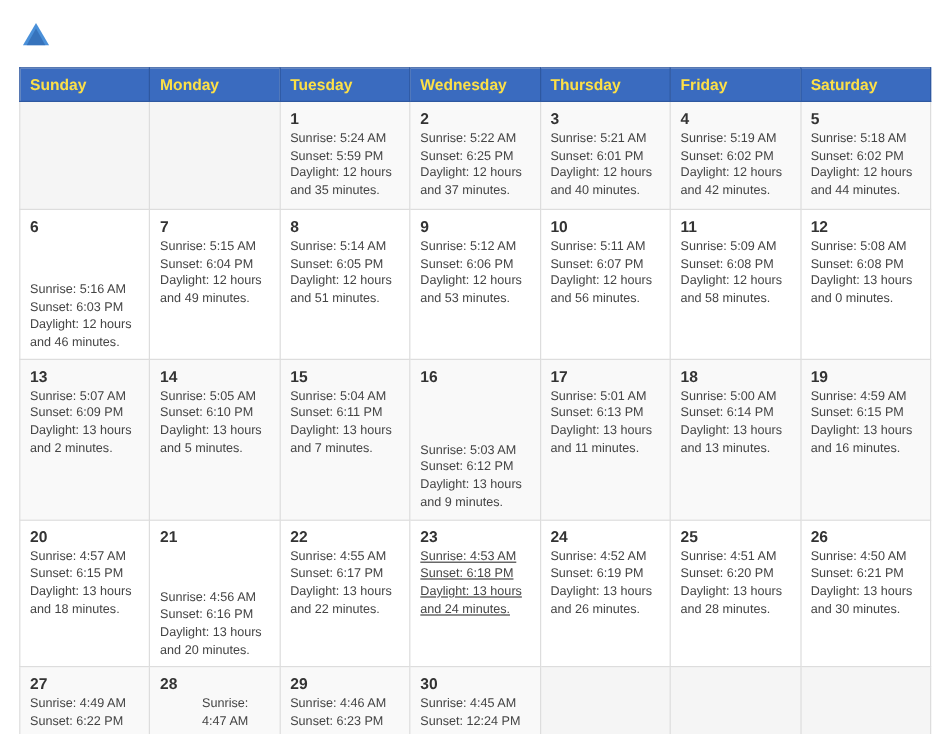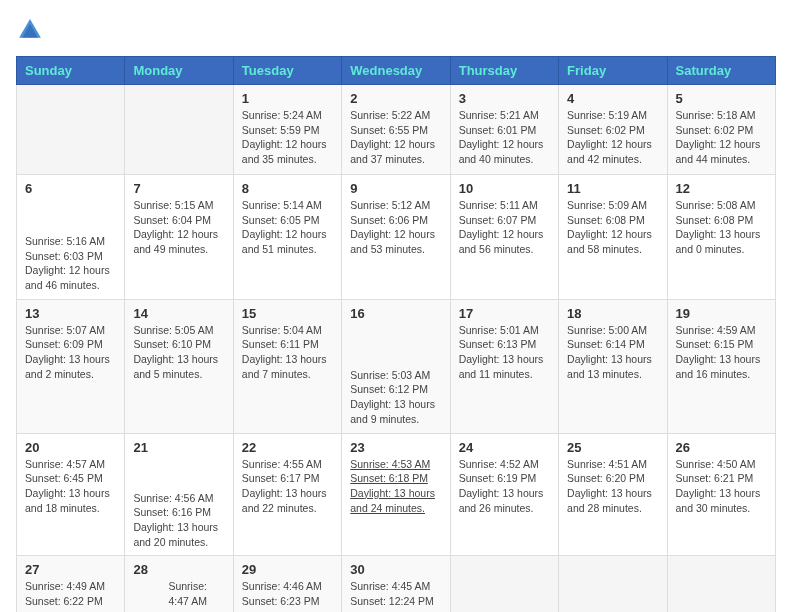--- a/index.html
+++ b/index.html
@@ -47,21 +47,21 @@
       font-size: 15px;
       color: #555;
     }
     .calendar {
       width: 100%;
       border-collapse: collapse;
       border: 1px solid #ccc;
     }
     .calendar thead tr th {
       background-color: #3a6bbf;
-      color: #5eead4;
+      color: #fde047;
       text-align: left;
       padding: 6px 8px;
       font-size: 13px;
       font-weight: bold;
       border: 1px solid #2e58a0;
       margin-left: 32px;
     }
     .calendar tbody tr td {
       vertical-align: top;
       padding: 6px 8px;
@@ -129,21 +129,21 @@
         <td>
           <span class="day-number">1</span>
           <div class="day-detail" style="white-space: pre-line;">Sunrise: 5:24 AM
 Sunset: 5:59 PM
 Daylight: 12 hours
 and 35 minutes.</div>
         </td>
         <td>
           <span class="day-number">2</span>
           <div class="day-detail" style="white-space: pre-line;">Sunrise: 5:22 AM
-Sunset: 6:55 PM
+Sunset: 6:25 PM
 Daylight: 12 hours
 and 37 minutes.</div>
         </td>
         <td>
           <span class="day-number">3</span>
           <div class="day-detail" style="white-space: pre-line;">Sunrise: 5:21 AM
 Sunset: 6:01 PM
 Daylight: 12 hours
 and 40 minutes.</div>
         </td>
@@ -261,21 +261,21 @@
           <div class="day-detail" style="white-space: pre-line;">Sunrise: 4:59 AM
 Sunset: 6:15 PM
 Daylight: 13 hours
 and 16 minutes.</div>
         </td>
       </tr>
       <tr>
         <td>
           <span class="day-number">20</span>
           <div class="day-detail" style="white-space: pre-line;">Sunrise: 4:57 AM
-Sunset: 6:45 PM
+Sunset: 6:15 PM
 Daylight: 13 hours
 and 18 minutes.</div>
         </td>
         <td>
           <span class="day-number">21</span>
           <div class="day-detail" style="white-space: pre-line; margin-top: 36px;">Sunrise: 4:56 AM
 Sunset: 6:16 PM
 Daylight: 13 hours
 and 20 minutes.</div>
         </td>

